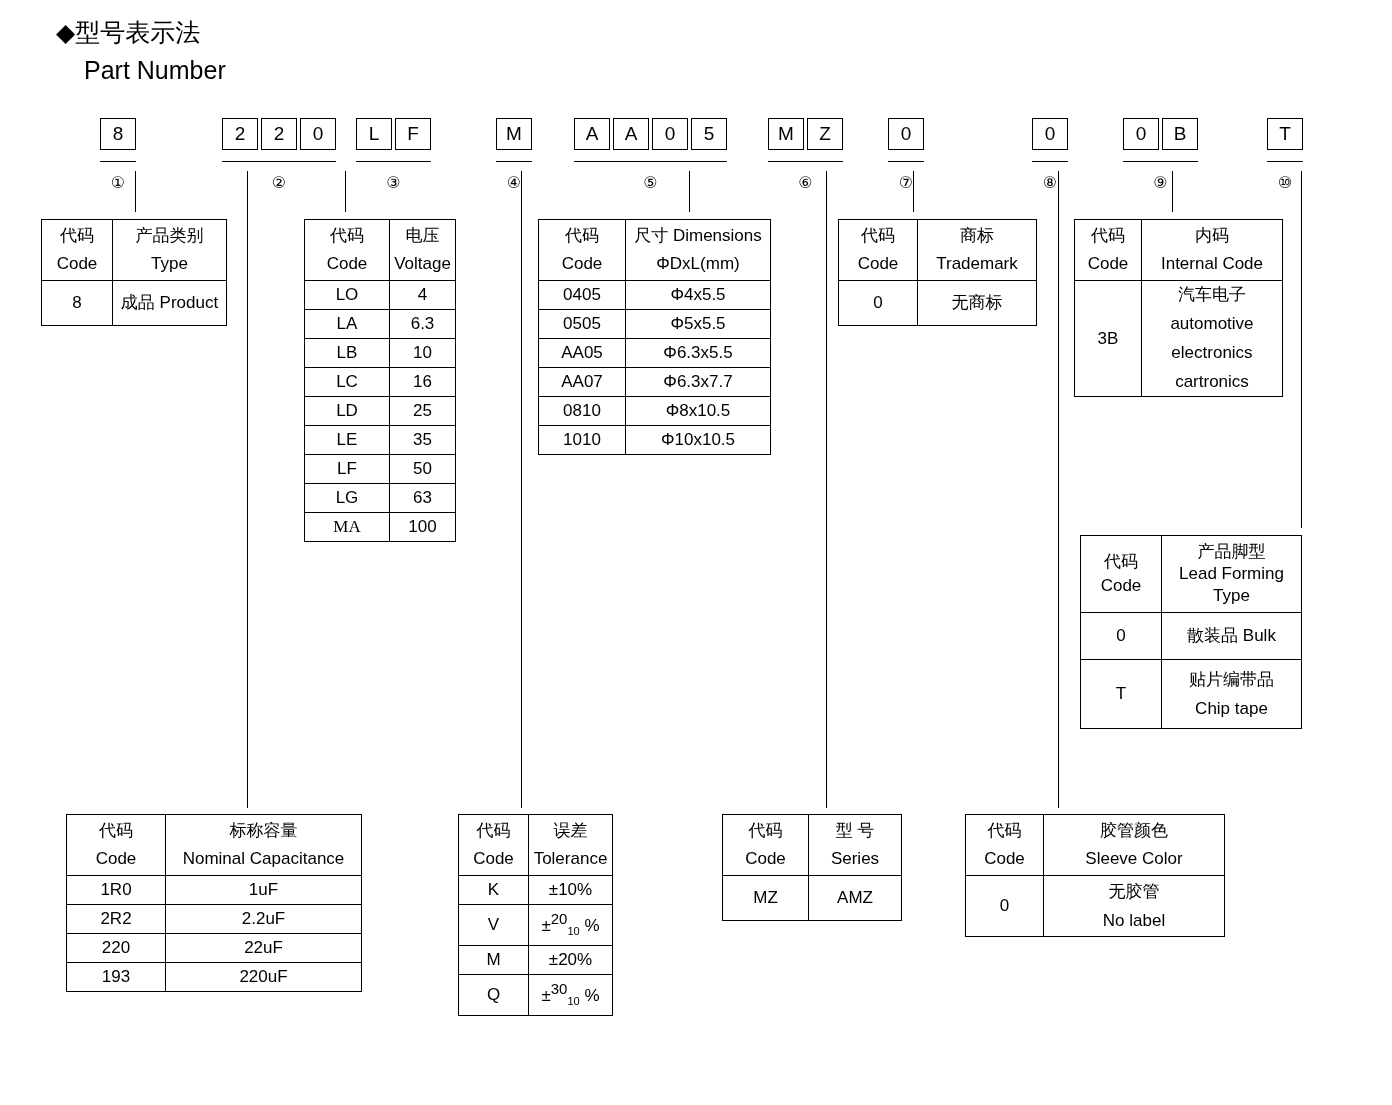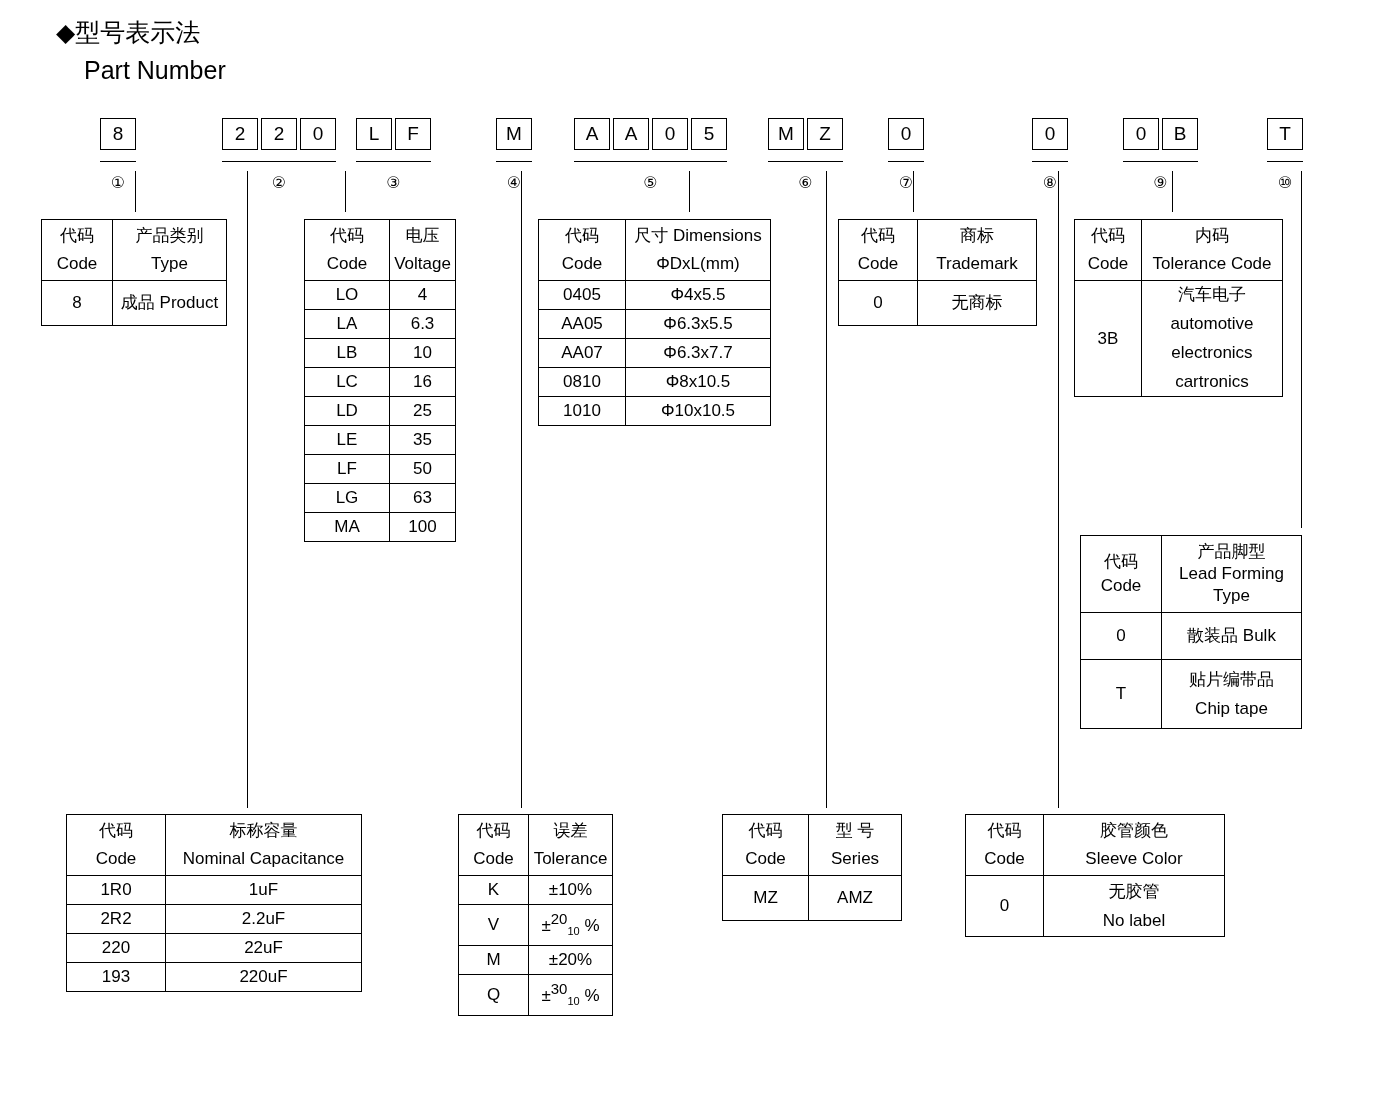--- a/index.html
+++ b/index.html
@@ -219,21 +219,21 @@
         </tr>
         <tr>
           <td style="height: 17px;">LF</td>
           <td>50</td>
         </tr>
         <tr>
           <td style="height: 17px;">LG</td>
           <td>63</td>
         </tr>
         <tr>
-          <td style="height: 17px;">MA</td>
+          <td style="height: 17px; font-family: Liberation Serif, serif;">MA</td>
           <td>100</td>
         </tr>
       </tbody>
   </table>
 
   <table class="tbl" style="left:538px; top:219px; width:233px;">
     <tbody>
         <tr>
       <td class="hd" style="width:78px;">
         <span class="l1">代码</span>
@@ -244,20 +244,24 @@
         <span class="l2">ΦDxL(mm)</span>
       </td>
     </tr>
     </tbody>
       <tbody id="dimensions-body">
         <tr>
           <td style="height: 22px;">0405</td>
           <td>Φ4x5.5</td>
         </tr>
         <tr>
+          <td style="height: 22px;">0505</td>
+          <td>Φ5x5.5</td>
+        </tr>
+        <tr>
           <td style="height: 22px;">AA05</td>
           <td>Φ6.3x5.5</td>
         </tr>
         <tr>
           <td style="height: 22px;">AA07</td>
           <td>Φ6.3x7.7</td>
         </tr>
         <tr>
           <td style="height: 22px;">0810</td>
           <td>Φ8x10.5</td>
@@ -290,21 +294,21 @@
 
   <table class="tbl" style="left:1074px; top:219px; width:209px;">
     <tbody>
         <tr>
       <td class="hd" style="width:58px;">
         <span class="l1">代码</span>
         <span class="l2">Code</span>
       </td>
       <td class="hd">
         <span class="l1">内码</span>
-        <span class="l2">Tolerance Code</span>
+        <span class="l2">Internal Code</span>
       </td>
     </tr>
     <tr>
       <td>3B</td>
       <td class="cell-ml" id="internal-code-lines">
             <span>汽车电子</span>
             <span>automotive</span>
             <span>electronics</span>
             <span>cartronics</span>
           </td>

